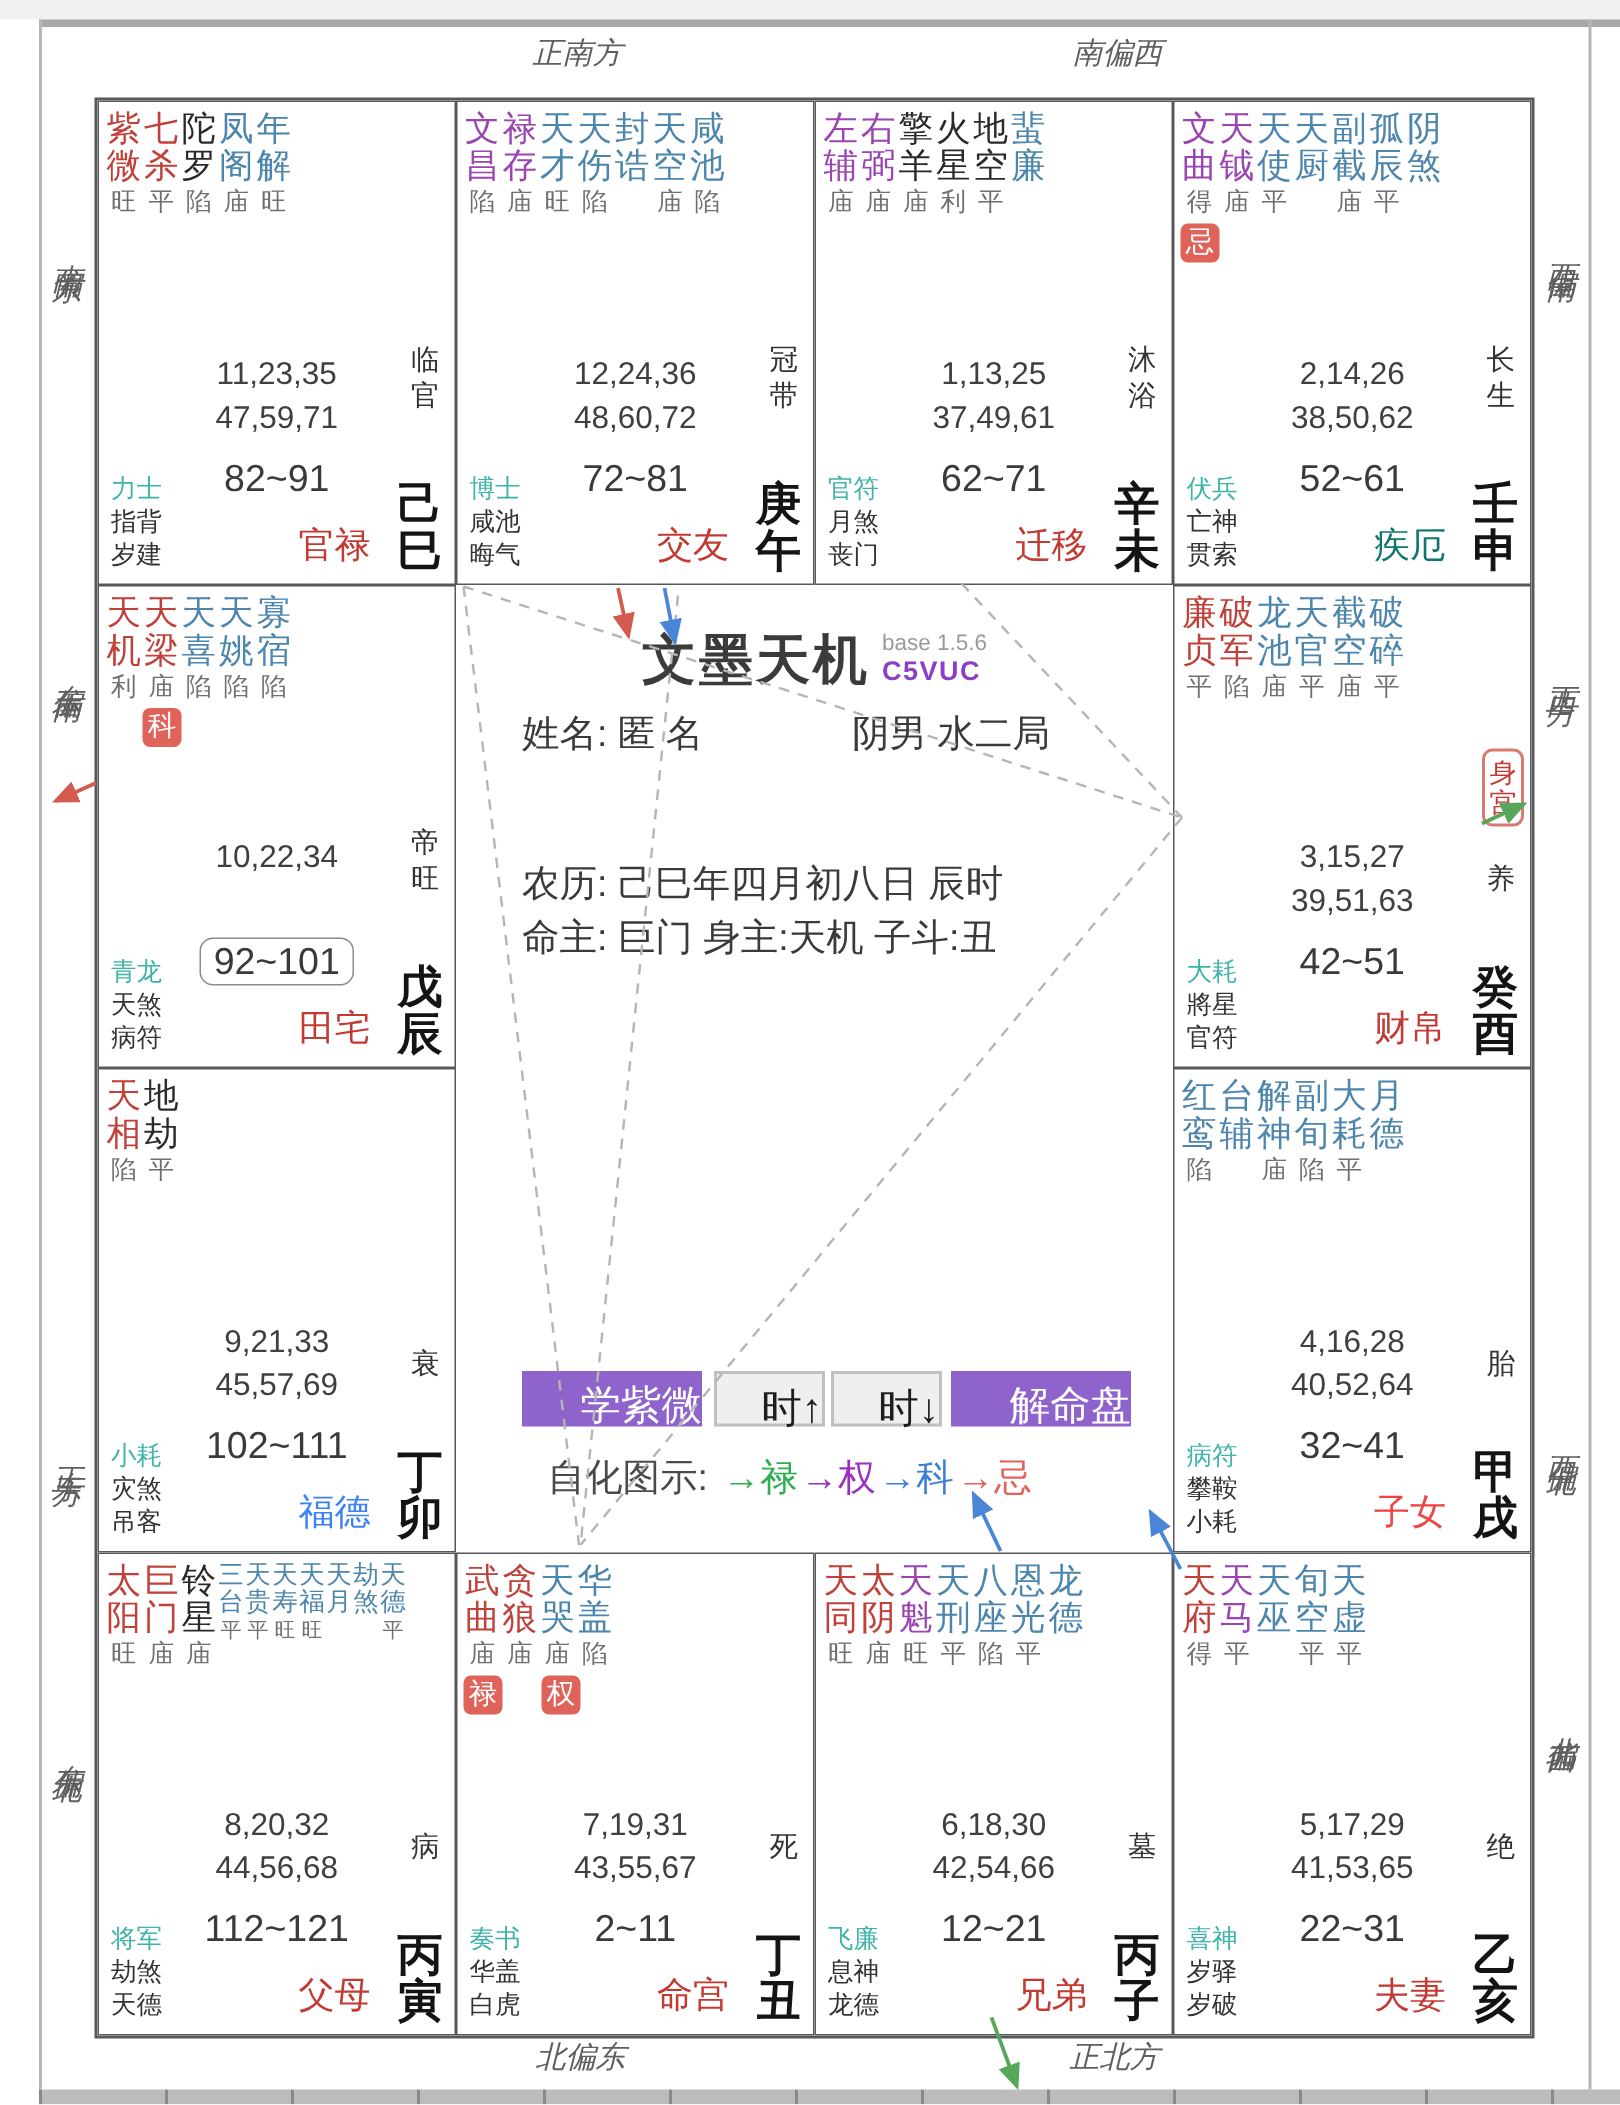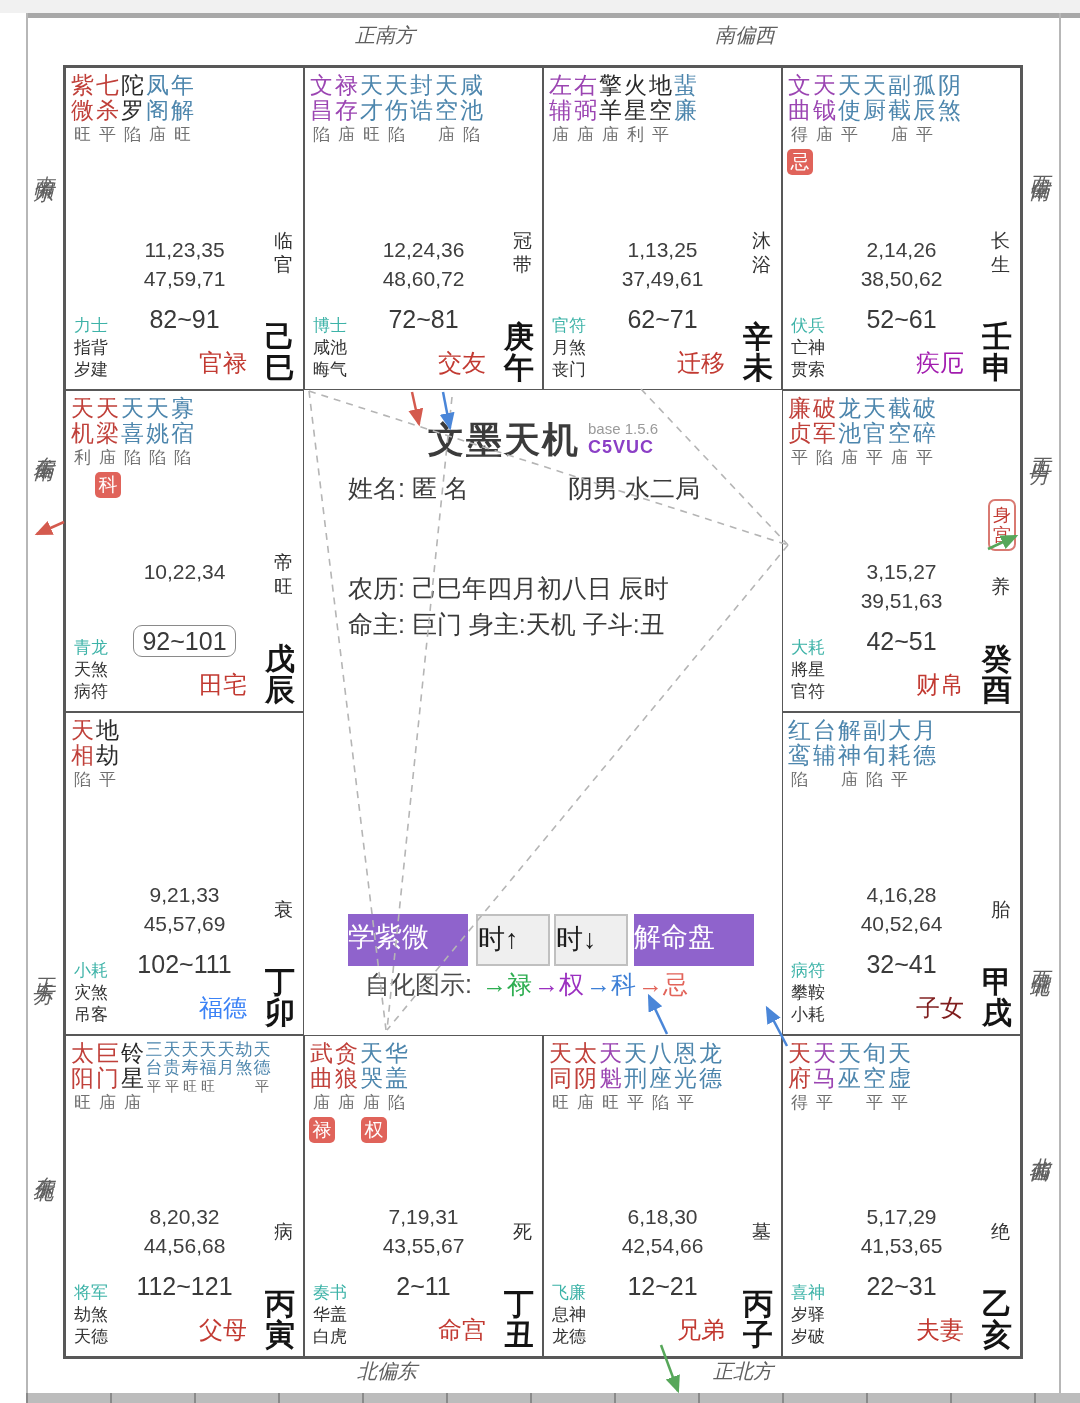--- a/index.html
+++ b/index.html
@@ -37,21 +37,21 @@
   .pname{position:absolute;right:56px;bottom:10px;font-size:24px;color:#c23a32;}
   .stem{position:absolute;right:8px;bottom:6px;display:flex;flex-direction:column;align-items:center;font-size:30px;line-height:31px;font-weight:600;color:#141414;}
   
   .center-area{position:absolute;left:239px;top:322.5px;width:478px;height:645px;background:#fff;}
   .c-title-row{position:absolute;top:26px;left:0;width:100%;display:flex;justify-content:center;align-items:flex-start;}
   .c-title{font-size:36px;font-weight:700;color:#3b3b3b;letter-spacing:2px;}
   .c-ver{margin-left:8px;margin-top:4px;display:flex;flex-direction:column;}
   .c-ver .base{font-size:15px;color:#9a9a9a;}
   .c-ver .code{font-size:18px;font-weight:700;color:#8b3fc6;letter-spacing:1px;}
   .c-line{position:absolute;font-size:25px;color:#3a3a3a;}
-  .btn{position:absolute;height:52px;line-height:46px;text-align:left;font-size:27px;cursor:pointer;box-sizing:border-box;}
+  .btn{position:absolute;height:37px;line-height:46px;text-align:right;font-size:27px;cursor:pointer;box-sizing:border-box;}
   .btn.purple{background:#8f63cc;color:#fff;}
   .btn.gray{background:#efefef;color:#1d1d1d;border:2px solid #c0c0c0;}
   .legend{position:absolute;top:578px;left:60px;font-size:25px;color:#4a4a4a;white-space:nowrap;}
   .legend span{margin:0 1px;}
   .overlay{position:absolute;left:0;top:0;width:1080px;height:1403px;pointer-events:none;}
 </style>
 </head>
 <body>
 
 <div class="page">
@@ -309,21 +309,21 @@
         <div class="stage">
           <div>长</div>
           <div>生</div>
         </div>
         <div class="gods">
           <div class="teal" style="color: rgb(62, 179, 168);">伏兵</div>
           <div>亡神</div>
           <div>贯索</div>
         </div>
         <div class="range"><span>52~61</span></div>
-        <div class="pname" style="color: #a21caf;">疾厄</div>
+        <div class="pname" style="color: #0f766e;">疾厄</div>
         <div class="stem">
           <div>壬</div>
           <div>申</div>
         </div>
       </div>
       <div class="palace" style="left: 0px; top: 322.5px;">
         <div class="stars">
           <div class="scol">
             <div class="sc" style="color: rgb(192, 64, 58);">天</div>
             <div class="sc" style="color: rgb(192, 64, 58);">机</div>
@@ -499,21 +499,21 @@
         </div>
         <div class="stage">
           <div>胎</div>
         </div>
         <div class="gods">
           <div class="teal" style="color: rgb(62, 179, 168);">病符</div>
           <div>攀鞍</div>
           <div>小耗</div>
         </div>
         <div class="range"><span>32~41</span></div>
-        <div class="pname" style="color: #7f1d1d;">子女</div>
+        <div class="pname" style="color: #ef4444;">子女</div>
         <div class="stem">
           <div>甲</div>
           <div>戌</div>
         </div>
       </div>
       <div class="palace" style="left: 0px; top: 967.5px;">
         <div class="stars">
           <div class="scol">
             <div class="sc" style="color: rgb(192, 64, 58);">太</div>
             <div class="sc" style="color: rgb(192, 64, 58);">阳</div>

